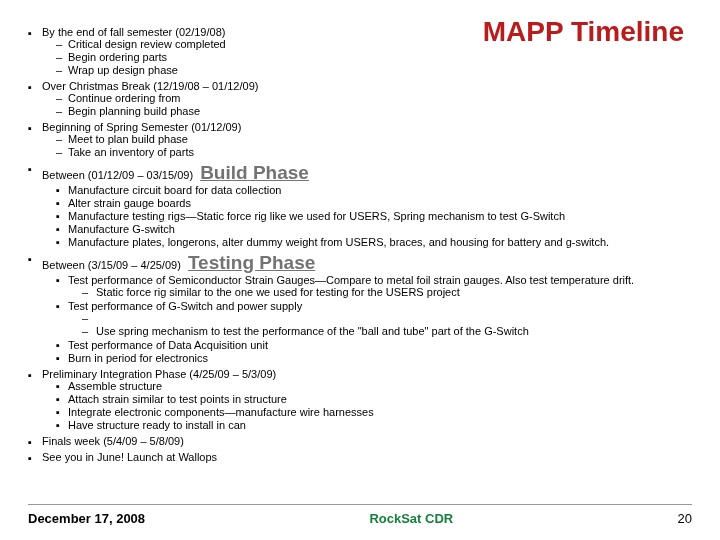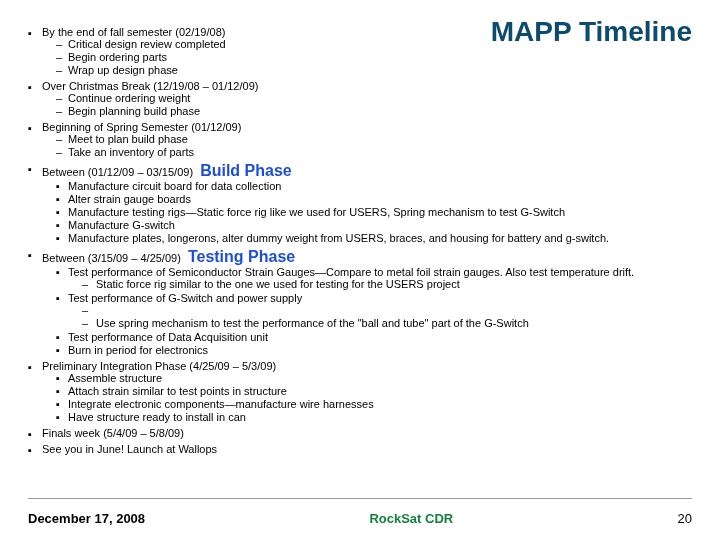--- a/index.html
+++ b/index.html
@@ -16,24 +16,24 @@
     .page {
       width: 720px;
       height: 540px;
       padding: 18px 28px 14px 28px;
       display: flex;
       flex-direction: column;
     }
     .header-title {
       position: absolute;
       top: 16px;
-      right: 28px;
+      right: 36px;
       font-size: 28px;
       font-weight: bold;
-      color: #0c4a6e;
+      color: #b91c1c;
     }
     .main-content {
       margin-top: 8px;
       flex: 1;
       overflow: hidden;
     }
     .section {
       display: flex;
       margin-bottom: 3px;
     }
@@ -65,42 +65,43 @@
     }
     .sub-sub-item {
       display: flex;
       margin-bottom: 1px;
     }
     .sub-sub-bullet {
       min-width: 14px;
       font-size: 11px;
     }
     .phase-label {
-      font-size: 16px;
+      font-size: 19px;
       font-weight: bold;
-      color: #1d4ed8;
+      color: #737373;
       margin-left: 4px;
+      text-decoration: underline;
     }
     .inner-list {
       margin-left: 14px;
     }
     .inner-item {
       display: flex;
       margin-bottom: 1px;
     }
     .inner-bullet {
       min-width: 12px;
       font-size: 11px;
     }
     .footer {
       display: flex;
       justify-content: space-between;
       align-items: center;
       border-top: 1px solid #999;
-      padding-top: 12px;
+      padding-top: 6px;
       margin-top: 4px;
     }
     .footer-left {
       font-size: 13px;
       font-weight: bold;
       color: #000;
     }
     .footer-center {
       font-size: 13px;
       font-weight: bold;
@@ -141,21 +142,21 @@
       </div>
     </div>
 
     <div class="section">
       <div class="bullet-outer">▪</div>
       <div class="section-body">
         <span class="section-title">Over Christmas Break (12/19/08 – 01/12/09)</span>
         <div class="sub-list">
           <div class="sub-item">
             <span class="sub-bullet">–</span>
-            <span>Continue ordering weight</span>
+            <span>Continue ordering from</span>
           </div>
           <div class="sub-item">
             <span class="sub-bullet">–</span>
             <span>Begin planning build phase</span>
           </div>
         </div>
       </div>
     </div>
 
     <div class="section">

